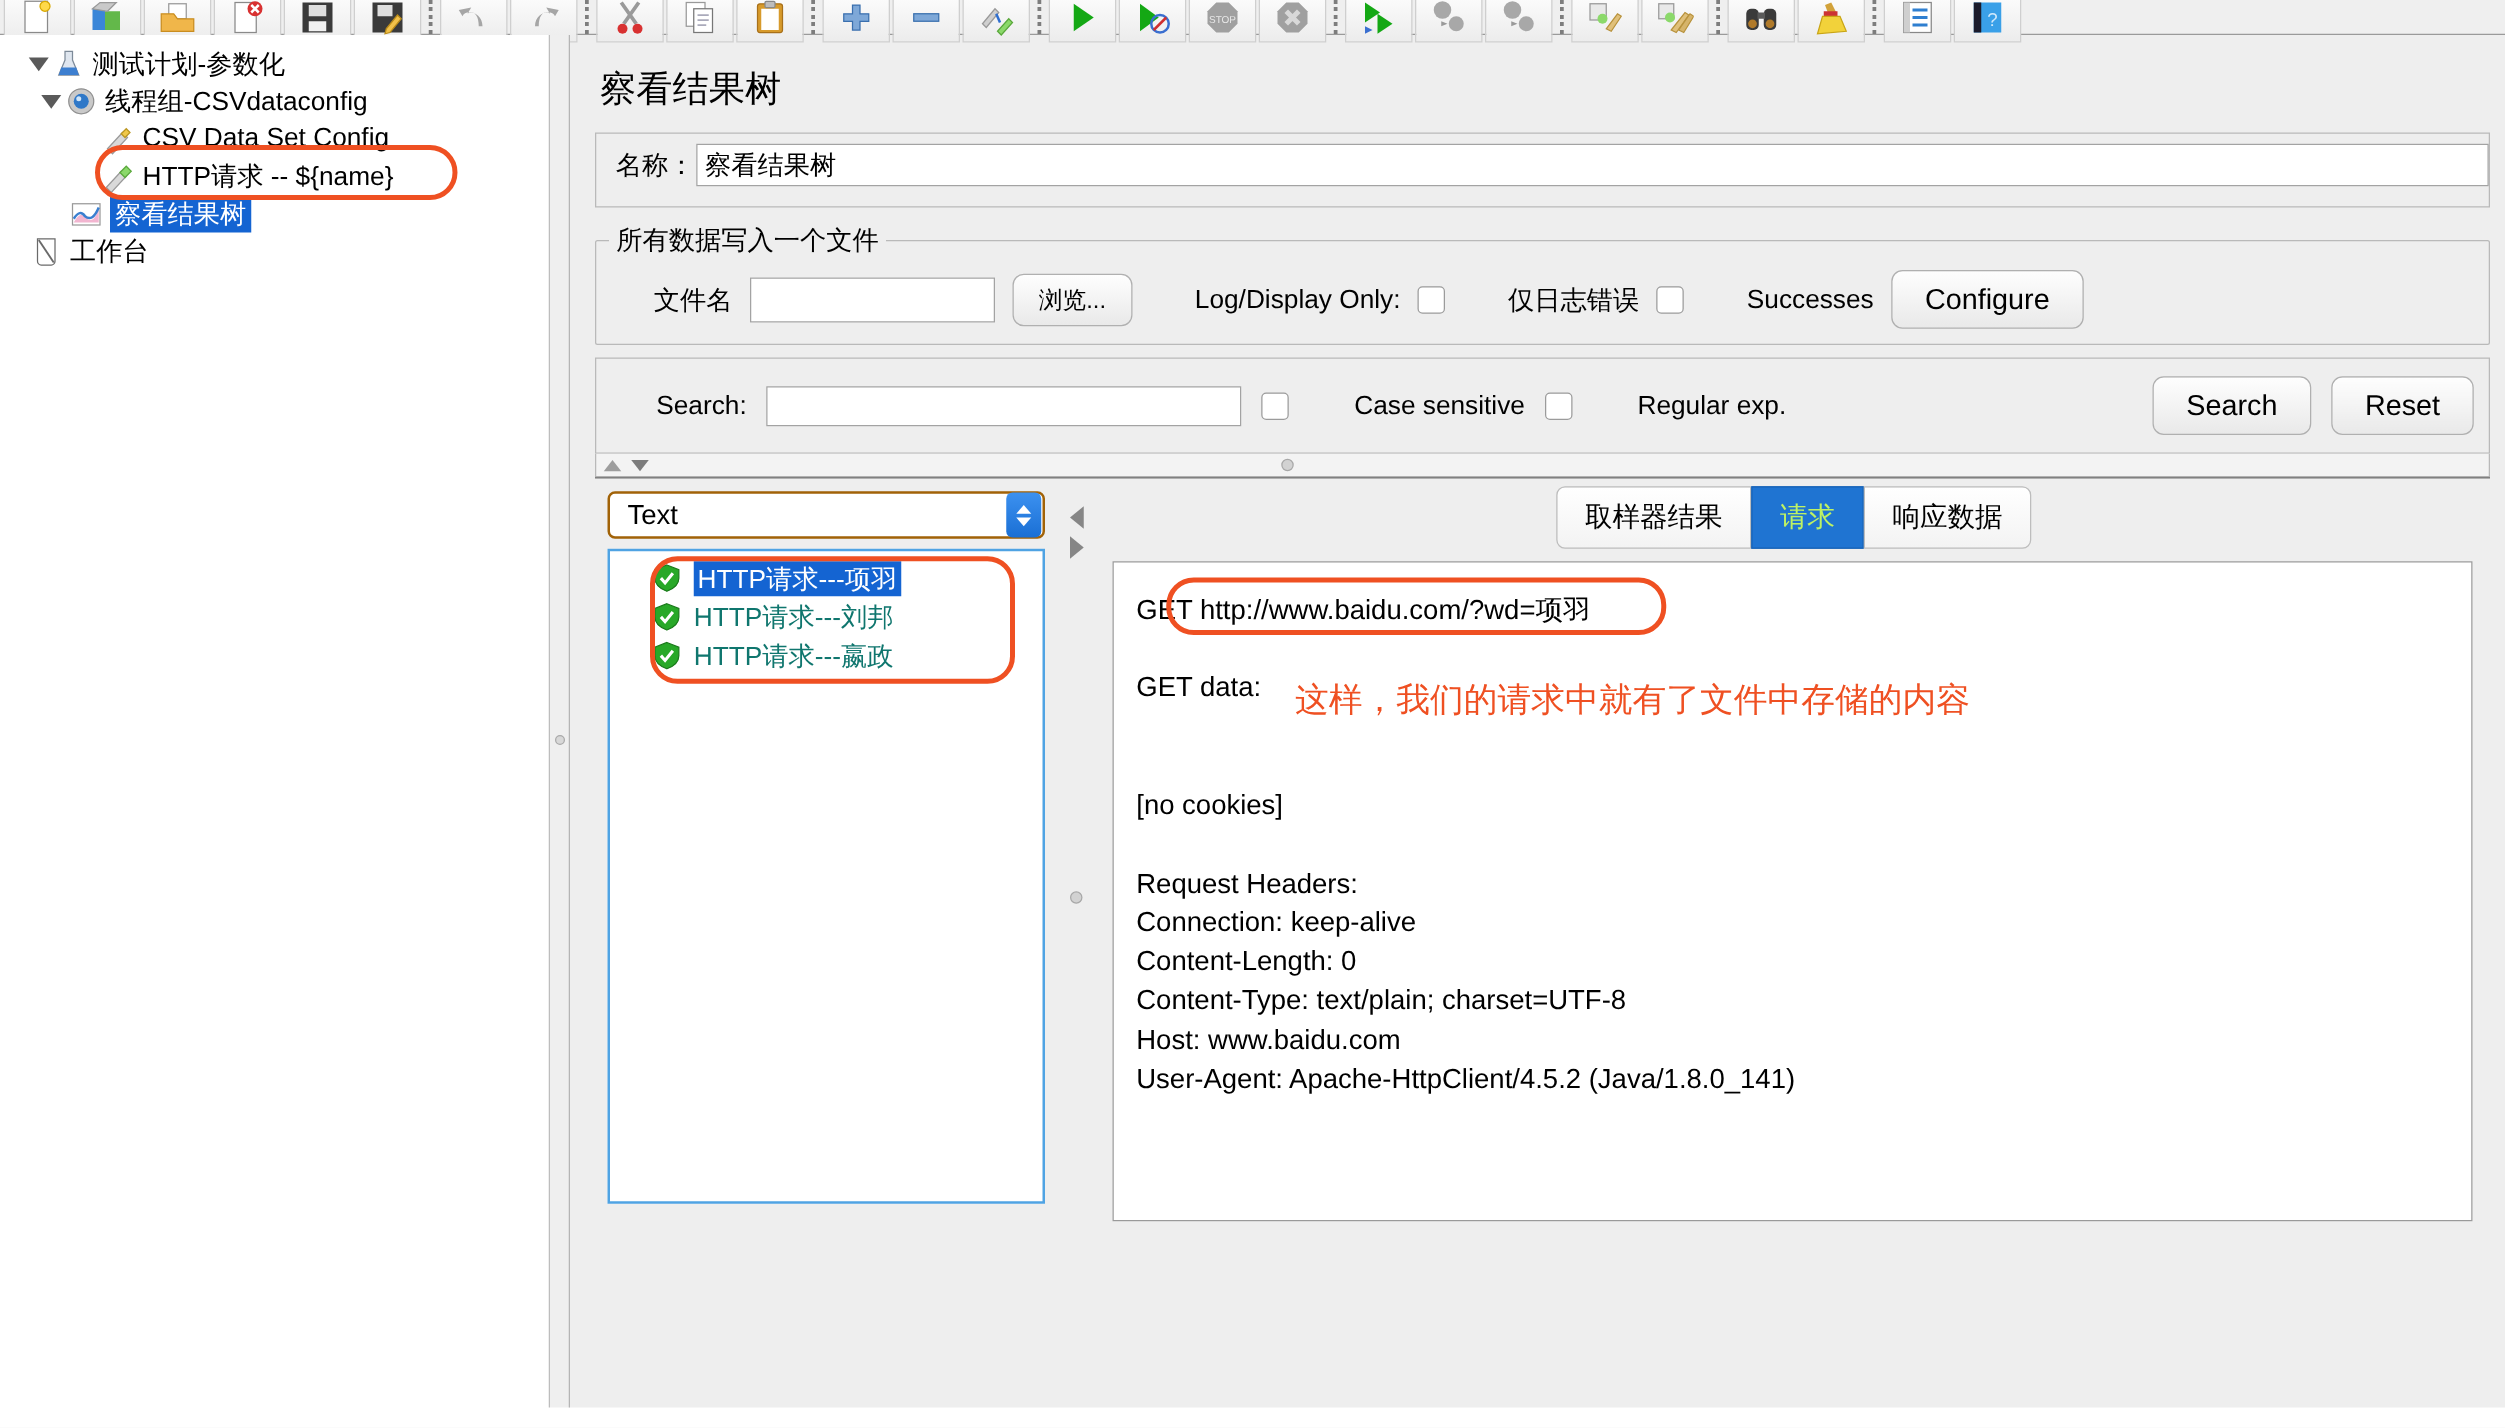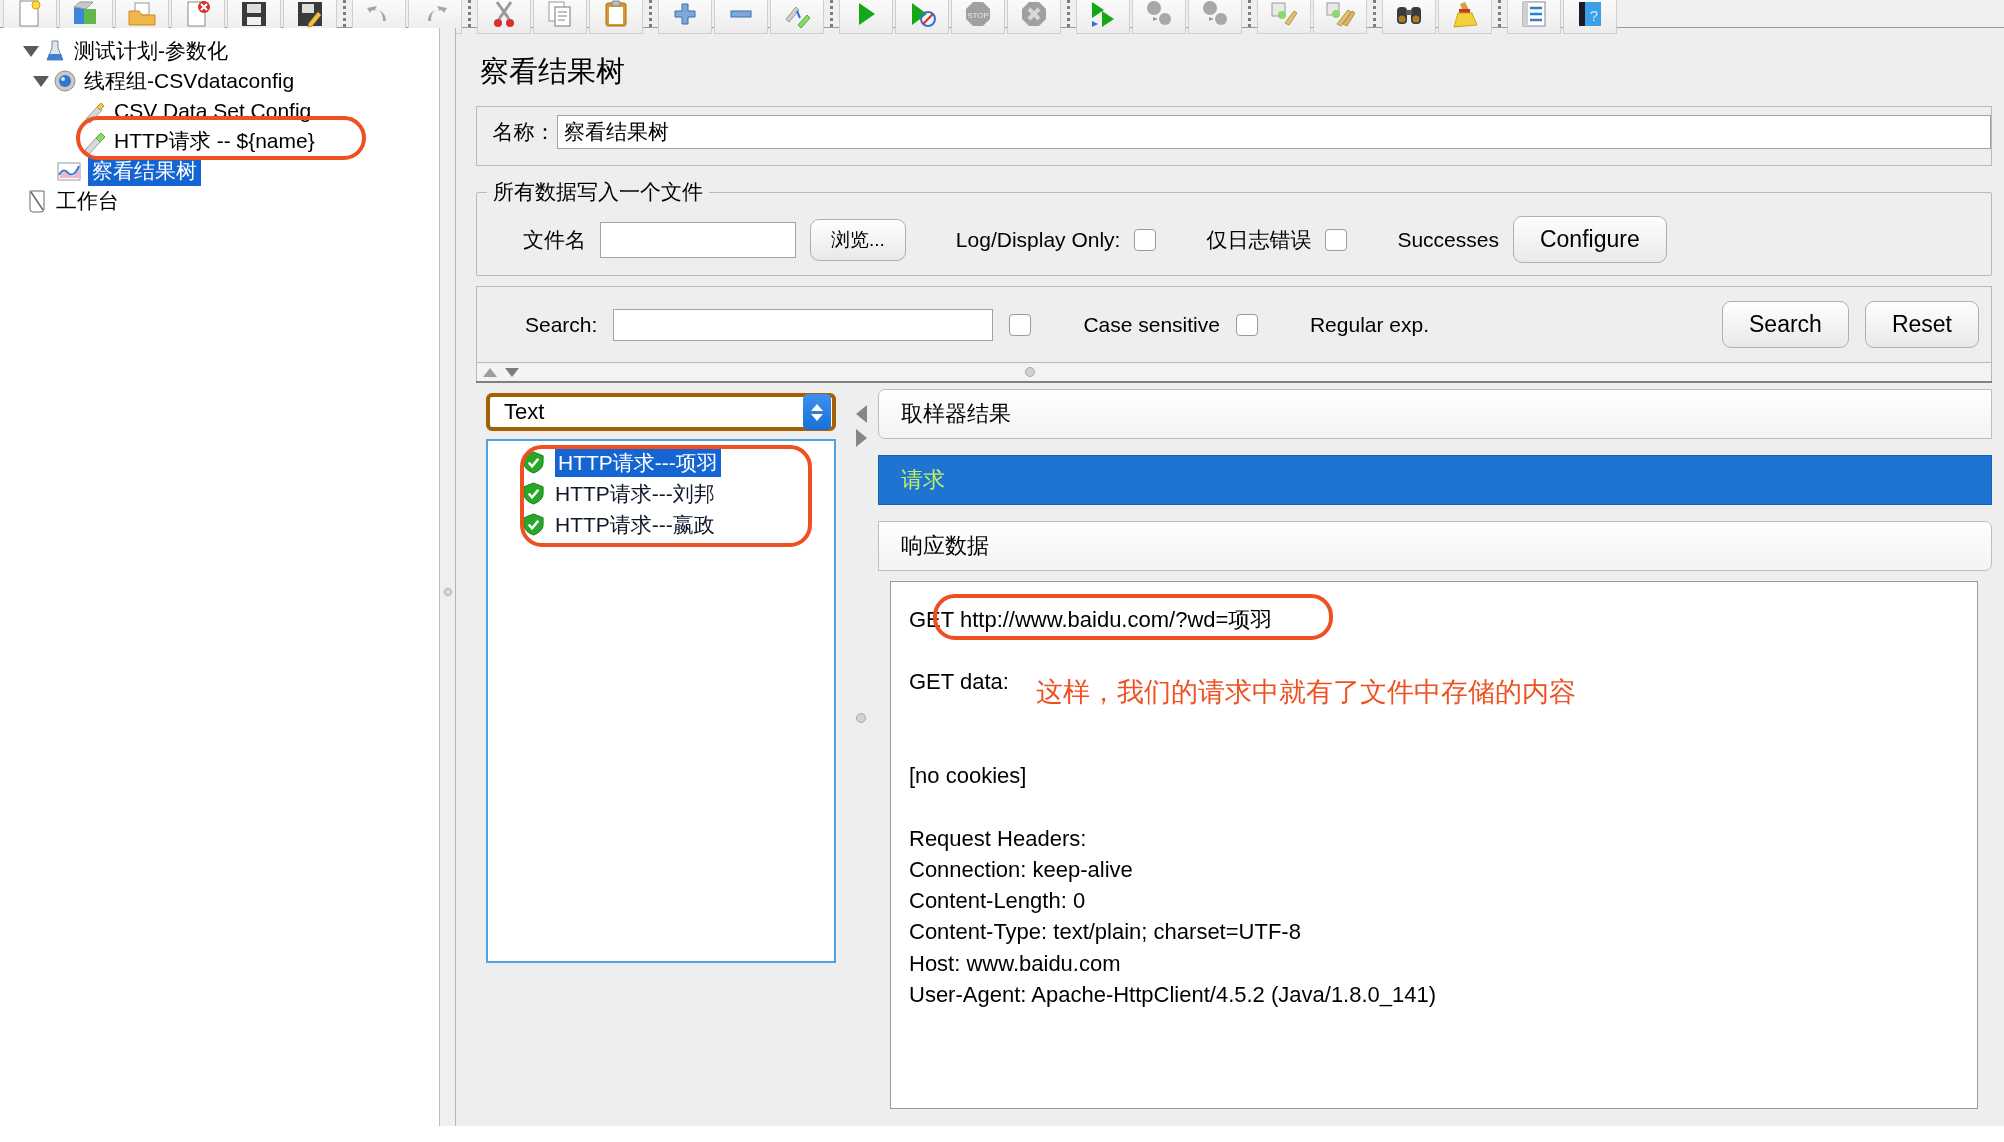--- a/index.html
+++ b/index.html
@@ -123,46 +123,46 @@
     position: relative; display: flex; align-items: center;
   }
   .hsplit .up { width:0;height:0;border-left:7px solid transparent;border-right:7px solid transparent;border-bottom:9px solid #9d9d9d; margin-left:6px;}
   .hsplit .dn { width:0;height:0;border-left:7px solid transparent;border-right:7px solid transparent;border-top:9px solid #7c7c7c; margin-left:8px;}
   .hsplit .dot { position:absolute; left:548px; width:10px;height:10px;border-radius:50%;background:#d2d2d2;border:1px solid #a8a8a8;}
 
   
   #results-area { display: flex; margin-left: 10px; height: 596px; border-top: 2px solid #808080;}
   #res-left { width: 368px; background: #eeeeee; padding: 10px 8px 0 10px; }
   .combo {
-    height: 38px; background: #fff; border: 4px solid #a16207; border-radius: 6px;
+    height: 38px; background: #fff; border: 2px solid #a16207; border-radius: 6px;
     display: flex; align-items: center; justify-content: space-between;
     padding-left: 14px; position: relative; gap: 21px;
   }
   .combo .val { font-size: 22px; color: #000; }
   .combo .spin {
     width: 28px; height: 36px; background: linear-gradient(#3c91f0,#1a6fd4);
     border-radius: 5px; margin-right: 1px;
     display:flex; flex-direction:column; align-items:center; justify-content:center; gap:3px;
   }
   .combo .spin .a { width:0;height:0;border-left:6px solid transparent;border-right:6px solid transparent;border-bottom:7px solid #fff;}
   .combo .spin .b { width:0;height:0;border-left:6px solid transparent;border-right:6px solid transparent;border-top:7px solid #fff;}
 
   .reslist { border: 2px solid #4fa3e3; background: #fff; margin-top: 8px; height: 524px; padding-top: 6px; }
   .resrow { display: flex; align-items: center; height: 31px; padding-left: 34px; }
   .shield { width: 23px; height: 23px; margin-right: 10px; flex: 0 0 23px; }
-  .resrow .txt { font-size: 21px; color: #0f172a; }
+  .resrow .txt { font-size: 21px; color: #0f766e; }
   .resrow .txt.sel { background: #1464d2; color: #fff; padding: 0 3px; }
 
   #res-mid { width: 34px; background: #eeeeee; position: relative; padding-top: 16px; }
   .arrw-l { width:0;height:0;border-top:9px solid transparent;border-bottom:9px solid transparent;border-right:11px solid #868686; margin:6px auto;}
   .arrw-r { width:0;height:0;border-top:9px solid transparent;border-bottom:9px solid transparent;border-left:11px solid #868686; margin:6px auto;}
   #res-mid .knob2 { position:absolute; left:12px; top:330px; width:10px;height:10px;border-radius:50%;background:#d2d2d2;border:1px solid #a8a8a8;}
 
   #res-right { flex: 1; background: #eeeeee; position: relative; }
-  .tabs { display: flex; justify-content: center; gap: 16px; padding-top: 6px; flex-direction: column; }
+  .tabs { display: flex; justify-content: center; gap: 0; padding-top: 6px; }
   .tab {
     font-size: 22px; padding: 9px 22px; border: 1px solid #bdbdbd;
     background: linear-gradient(#ffffff,#f3f3f3); color: #000;
   }
   .tab:first-child { border-radius: 7px 0 0 7px; }
   .tab:last-child { border-radius: 0 7px 7px 0; }
   .tab.active { background: #1f74d2; color: #bef264; border-color: #1761b4; }
 
   .resp-box {
     margin: 10px 14px 0 12px; background: #fff;

